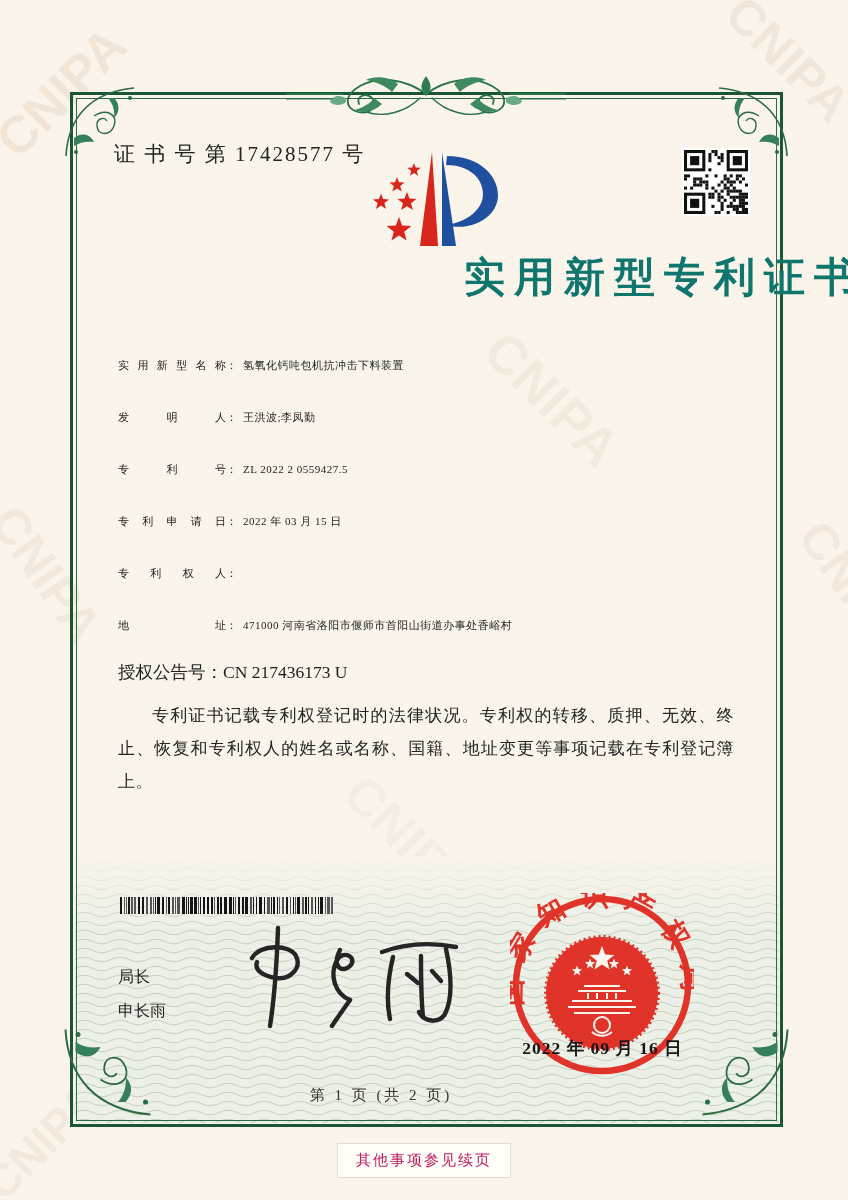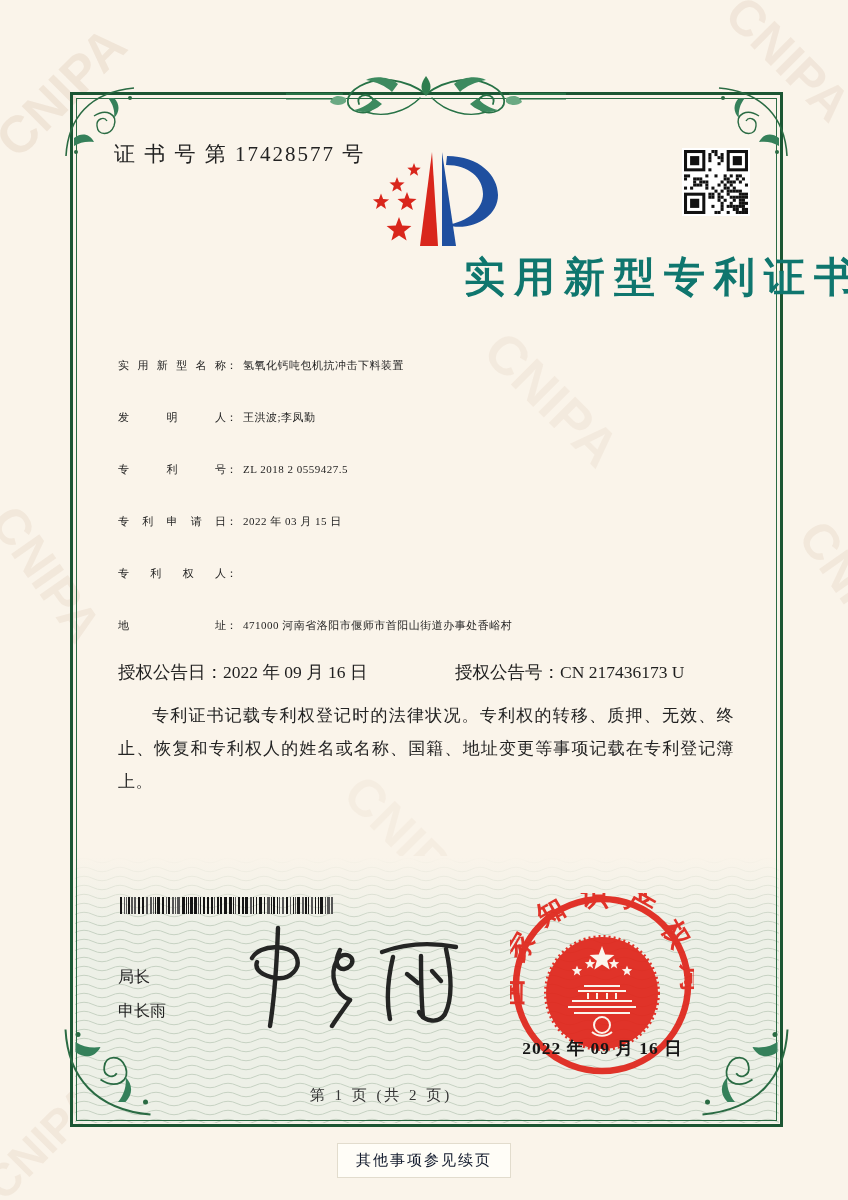--- a/index.html
+++ b/index.html
@@ -57,21 +57,21 @@
   #seal{left:510px;top:893px;z-index:7;opacity:.93;}
   .seal-date{
     left:505px;top:1036px;width:195px;text-align:center;z-index:8;
     font-size:17.5px;color:#161616;letter-spacing:1px;font-weight:700;
   }
   .page-num{left:70px;top:1086px;width:622px;text-align:center;font-size:15px;
     letter-spacing:3px;color:#333;z-index:6;}
   .cont-note-wrap{left:0;top:1143px;width:848px;text-align:center;z-index:6;}
   .cont-note{
     display:inline-block;background:#fffdf7;border:1px solid #e2dccd;
-    padding:7px 18px;font-size:15px;letter-spacing:2px;color:#0f172a;
+    padding:7px 18px;font-size:15px;letter-spacing:2px;color:#be185d;
   }
 </style>
 </head>
 <body>
 
 <div class="wm" style="left:-18px;top:62px;font-size:52px;transform:rotate(-45deg);opacity:.16;">CNIPA</div>
 <div class="wm" style="left:712px;top:30px;font-size:50px;transform:rotate(45deg);opacity:.14;">CNIPA</div>
 <div class="wm" style="left:470px;top:368px;font-size:54px;transform:rotate(45deg);opacity:.10;">CNIPA</div>
 <div class="wm" style="left:-30px;top:545px;font-size:50px;transform:rotate(55deg);opacity:.13;">CNIPA</div>
 <div class="wm" style="left:778px;top:560px;font-size:50px;transform:rotate(55deg);opacity:.13;">CNIPA</div>
@@ -271,40 +271,39 @@
       <span class="fvalue">氢氧化钙吨包机抗冲击下料装置</span>
   </div>
   <div class="frow">
     <span class="flabel">发明人</span>
       <span class="fcolon">：</span>
       <span class="fvalue">王洪波;李凤勤</span>
   </div>
   <div class="frow">
     <span class="flabel">专利号</span>
       <span class="fcolon">：</span>
-      <span class="fvalue">ZL 2018 2 0559427.5</span>
+      <span class="fvalue">ZL 2022 2 0559427.5</span>
   </div>
   <div class="frow">
     <span class="flabel">专利申请日</span>
       <span class="fcolon">：</span>
       <span class="fvalue">2022 年 03 月 15 日</span>
   </div>
   <div class="frow">
     <span class="flabel">专利权人</span>
       <span class="fcolon">：</span>
   </div>
   <div class="frow">
     <span class="flabel">地址</span>
       <span class="fcolon">：</span>
       <span class="fvalue">471000 河南省洛阳市偃师市首阳山街道办事处香峪村</span>
   </div>
 </div>
 
 <div class="abs content grant-row">
-  <span class="grant-left"><span>授权公告日</span><span>：</span><span>2022 年 09 月 16 日</span></span>
   <span><span>授权公告号</span><span>：</span><span>CN 217436173 U</span></span>
 </div>
 
 <div class="abs content paras">
   <p>专利证书记载专利权登记时的法律状况。专利权的转移、质押、无效、终止、恢复和专利权人的姓名或名称、国籍、地址变更等事项记载在专利登记簿上。</p>
 </div>
 
 <svg id="barcode" class="abs content" width="216" height="17">
     <rect x="0" y="0" width="2" height="17" fill="#151515"></rect>
     <rect x="4" y="0" width="1" height="17" fill="#555"></rect>

